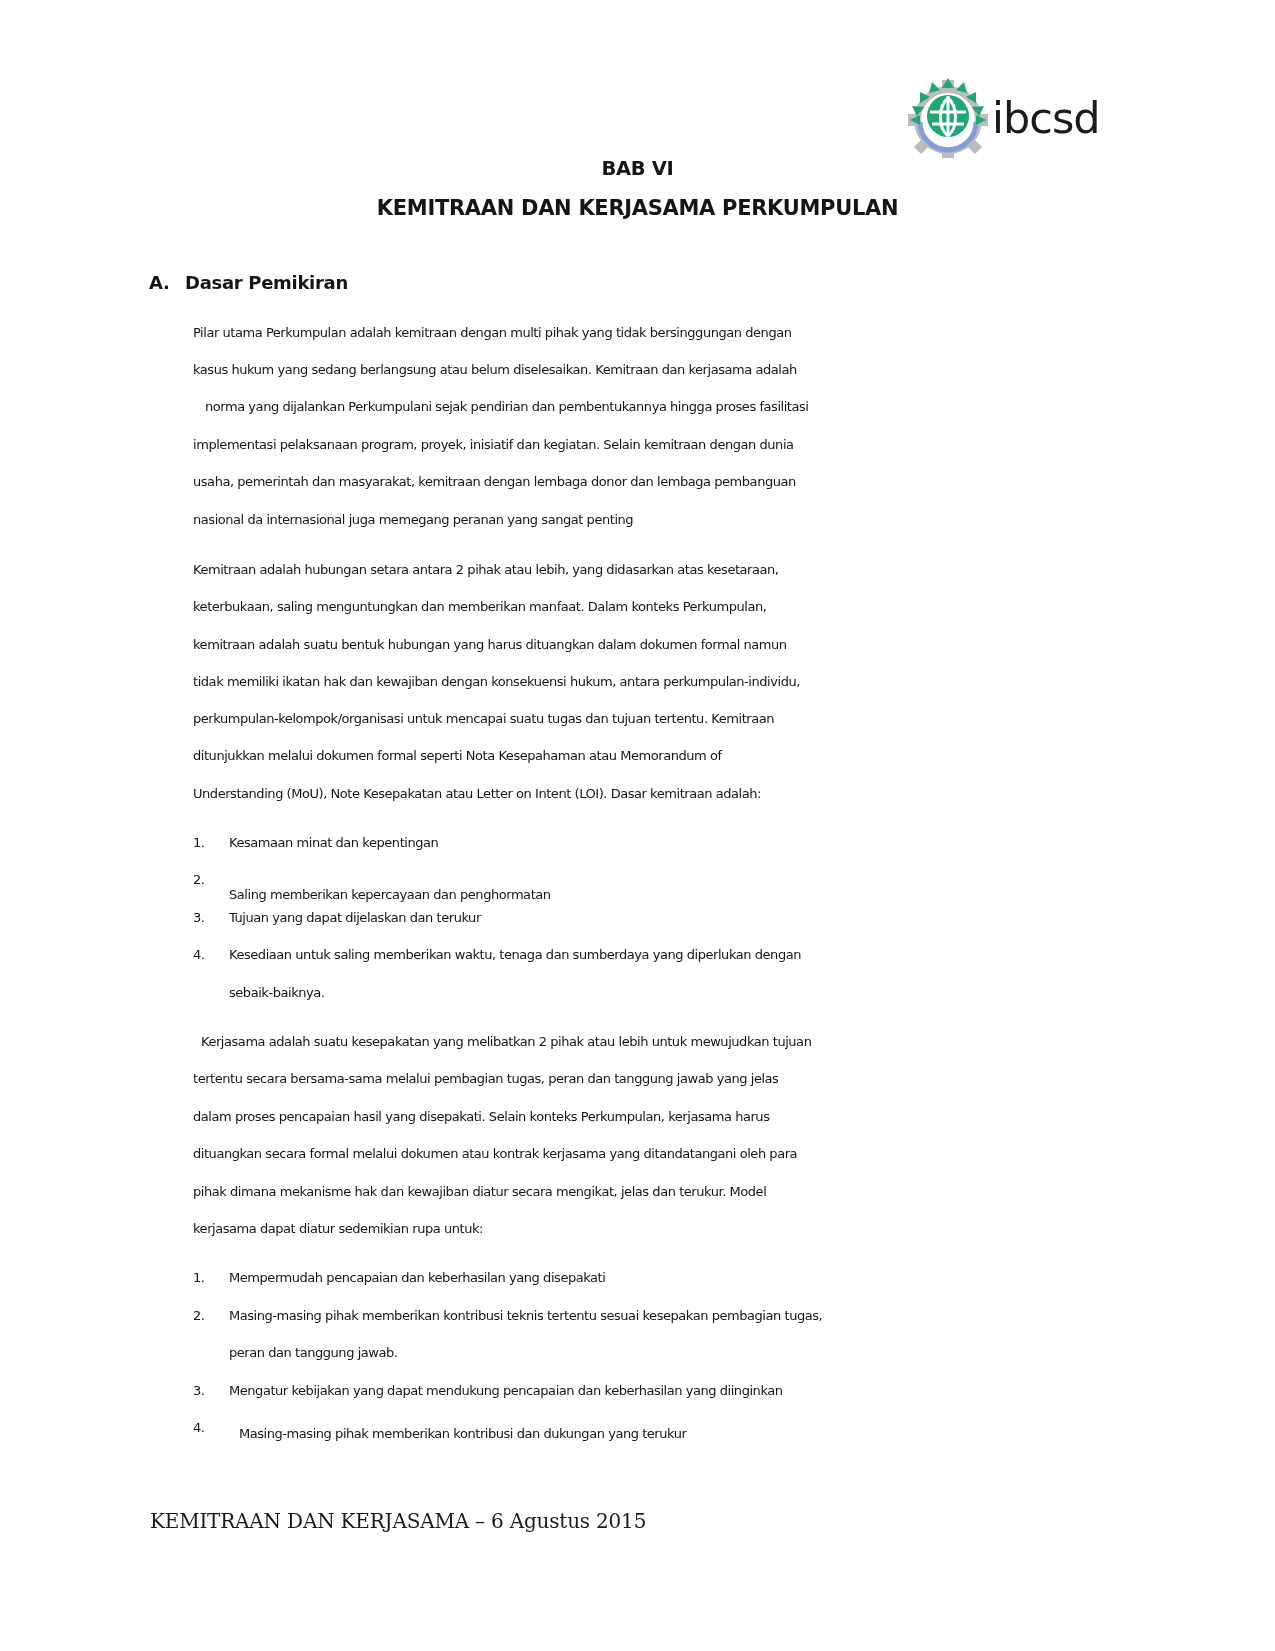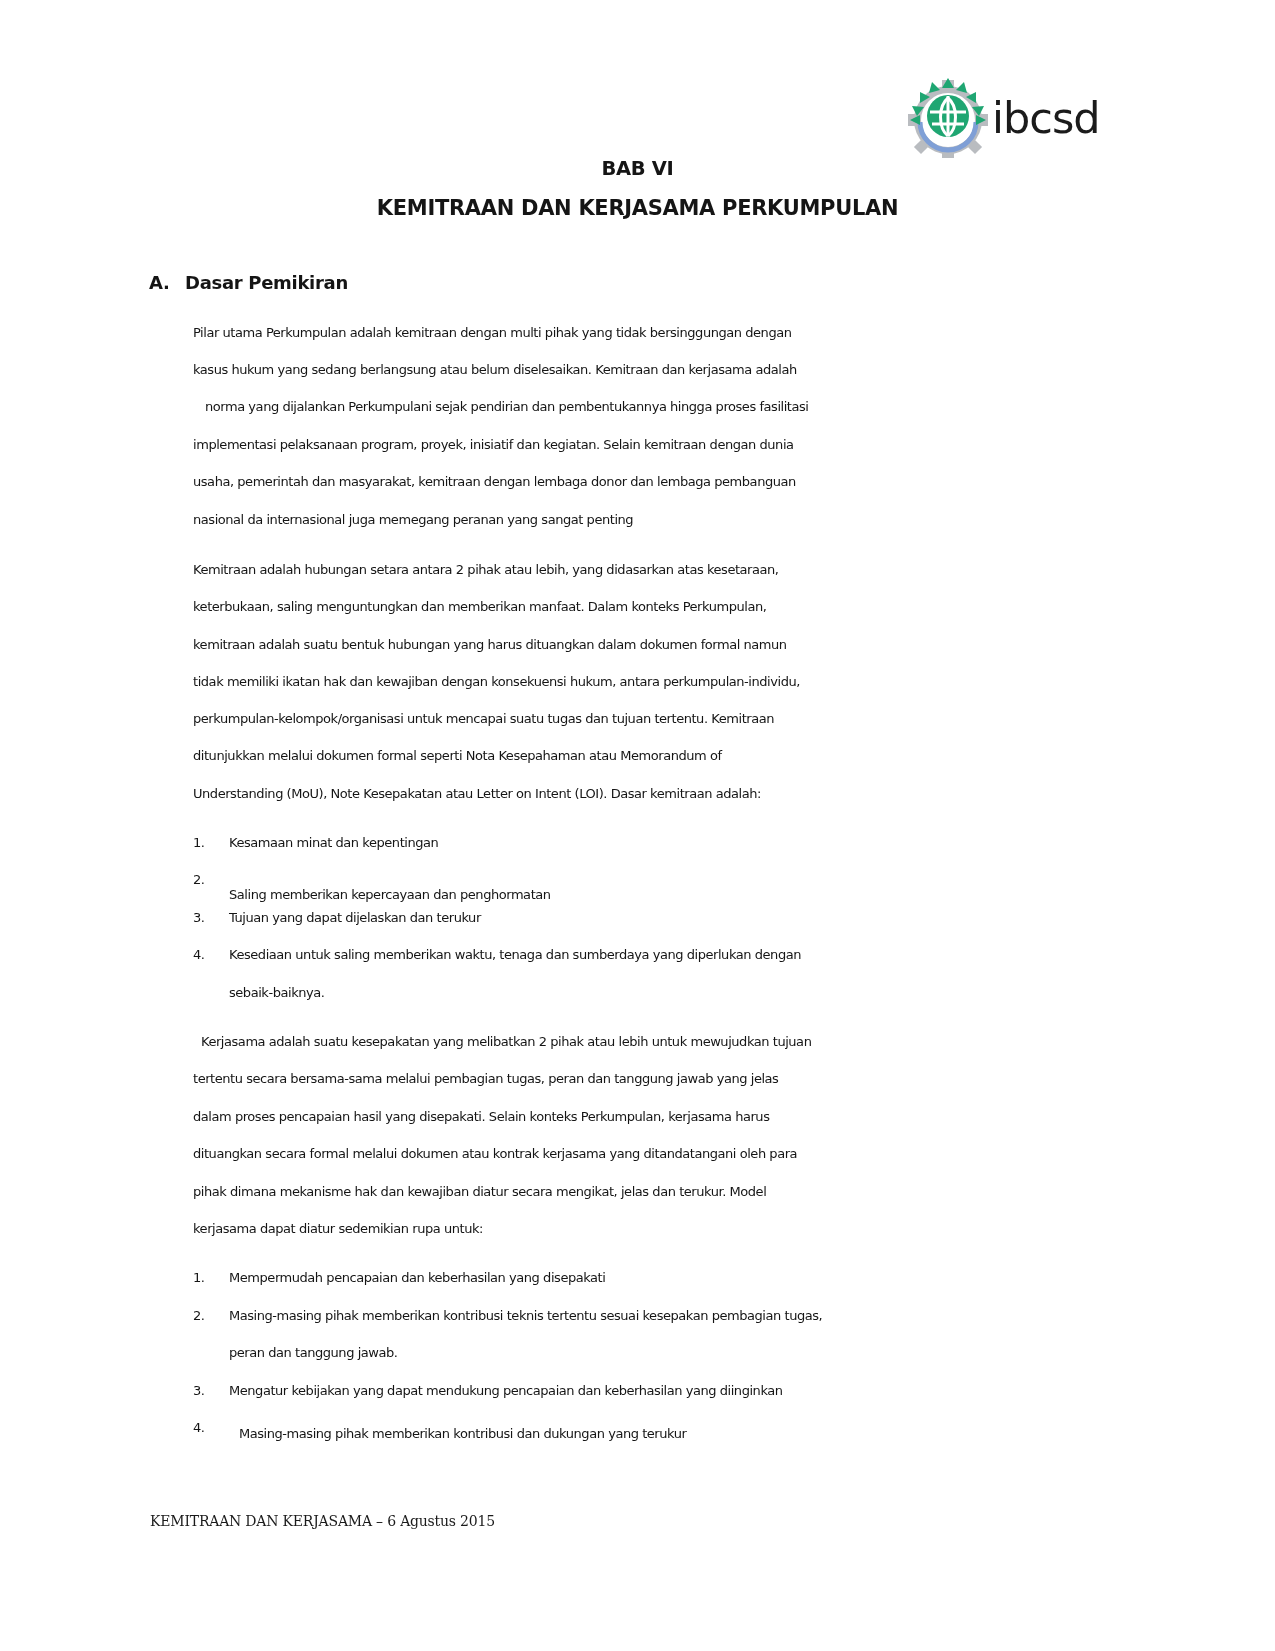--- a/index.html
+++ b/index.html
@@ -4,21 +4,21 @@
   <style>
     html, body { margin: 0; padding: 0; background: #ffffff; }
     body { width: 1275px; height: 1651px; position: relative; overflow: hidden; }
     .page { position: absolute; left: 0; top: 0; width: 1275px; height: 1651px; background: #ffffff; color: #111111; }
     .t { position: absolute; white-space: nowrap; font-family: "DejaVu Sans", sans-serif; font-size: 13px; line-height: 22px; color: #151515; letter-spacing: -0.45px; transform: translateY(-50%); }
     .center { left: 0; width: 1275px; text-align: center; }
     .bold { font-weight: bold; }
     .h1 { font-size: 19.5px; letter-spacing: -0.3px; }
     .h2 { font-size: 21px; letter-spacing: -0.3px; }
     .heading { font-size: 18px; letter-spacing: -0.3px; }
-    .footer { font-family: "DejaVu Serif", serif; font-size: 14px; letter-spacing: -0.2px; color: #1a1a1a; }
+    .footer { font-family: "DejaVu Serif", serif; font-size: 20px; letter-spacing: -0.2px; color: #1a1a1a; }
     .logo { position: absolute; left: 904px; top: 70px; width: 215px; height: 90px; }
     .logo-text { position: absolute; left: 88px; top: 8px; font-family: "DejaVu Sans", sans-serif; font-size: 43px; line-height: 80px; color: #1b1b1b; letter-spacing: -1px; }
   </style>
 </head>
 <body>
 
 <div class="page">
 
   <div class="logo">
     <svg width="90" height="90" viewBox="0 0 90 90" style="position:absolute;left:0;top:0;">

